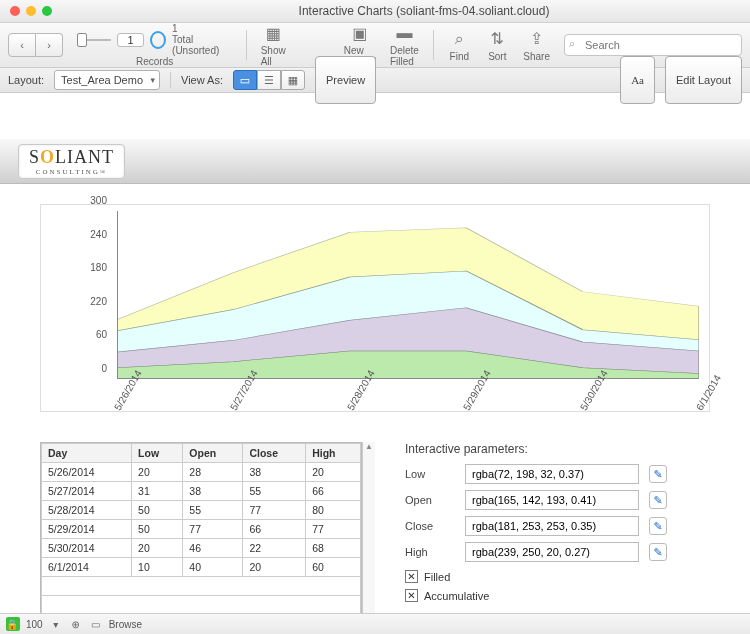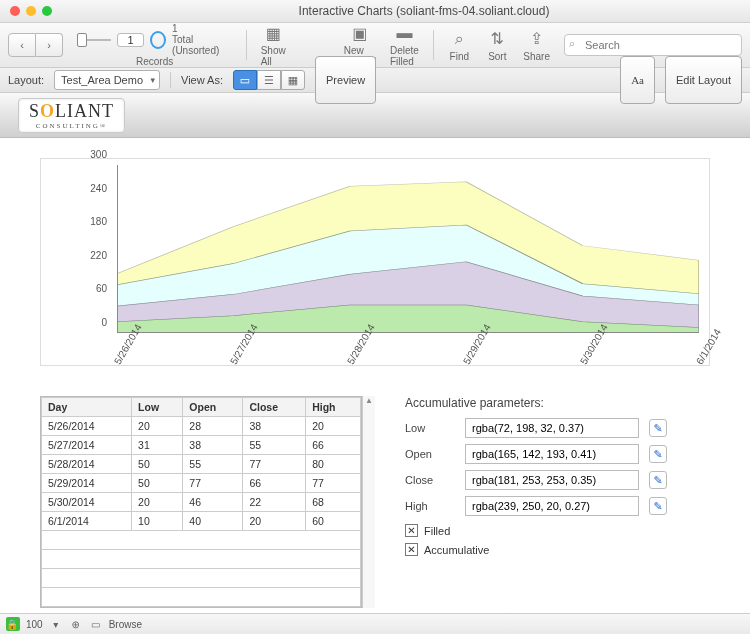--- a/index.html
+++ b/index.html
@@ -33,21 +33,21 @@
   .layoutbar{height:24px;background:linear-gradient(#f2f2f2,#e4e4e4);border-bottom:1px solid #ccc;display:flex;align-items:center;padding:0 8px;gap:10px;font-size:11px;color:#444;}
   .select{border:1px solid #b0b0b0;border-radius:3px;height:18px;background:#fff;padding:0 16px 0 6px;position:relative;display:inline-flex;align-items:center;}
   .select::after{content:'▾';position:absolute;right:4px;color:#666;font-size:9px;}
   .viewas{display:flex;gap:0;}
   .viewas .vb{width:22px;height:18px;border:1px solid #aaa;background:linear-gradient(#fff,#efefef);display:flex;align-items:center;justify-content:center;color:#666;}
   .viewas .vb.active{background:#4a90e2;color:#fff;border-color:#2d6fb5;}
   .viewas .vb:first-child{border-radius:3px 0 0 3px}.viewas .vb:last-child{border-radius:0 3px 3px 0}
   .btn{border:1px solid #aaa;background:linear-gradient(#fff,#ececec);border-radius:4px;height:18px;padding:14px 10px;display:inline-flex;align-items:center;color:#444;}
   .spacer{flex:1}
   
-  .header{height:44px;background:linear-gradient(#f9f9f9,#cfcfcf);border-bottom:1px solid #bbb;display:flex;align-items:center;padding:0 18px;gap:14px;}
+  .header{height:44px;background:linear-gradient(#f9f9f9,#cfcfcf);border-bottom:1px solid #bbb;display:flex;align-items:center;padding:0 18px;gap:14px;margin-top:46px;}
   .logo{background:#fff;border:1px solid #c9c9c9;border-radius:4px;padding:2px 10px;text-align:center;font-family:Georgia,serif;box-shadow:inset 0 0 3px rgba(0,0,0,.1);}
   .logo .big{font-size:18px;letter-spacing:1px;color:#333;}
   .logo .big b{color:#f5a623;font-weight:bold;}
   .logo .small{font-size:7px;letter-spacing:2px;color:#555;}
   .headtxt{flex:1;display:flex;justify-content:flex-end;align-items:center;gap:12px;}
   .tagline{font-style:italic;color:#7a7a7a;font-size:12px;}
   .sep{width:1px;height:20px;background:#aaa;}
   .apph{font-size:17px;color:#6b6b6b;font-weight:600;}
   
   .content{padding:20px 40px 30px 40px;}
@@ -272,21 +272,21 @@
               <tr>
                 <td class="empty" colspan="5"></td>
               </tr>
             </tbody>
           </table>
       </div>
       <div class="scroll-ind">▲</div>
     </div>
 
     <div class="params">
-      <h4>Accumulative parameters:</h4>
+      <h4>Interactive parameters:</h4>
       <div class="prow">
         <span class="plabel">Low</span>
         <input type="text" value="rgba(72, 198, 32, 0.37)" style="">
         <span class="eyedrop">✎</span>
       </div>
       <div class="prow">
         <span class="plabel">Open</span>
         <input type="text" value="rgba(165, 142, 193, 0.41)" style="">
         <span class="eyedrop">✎</span>
       </div>

